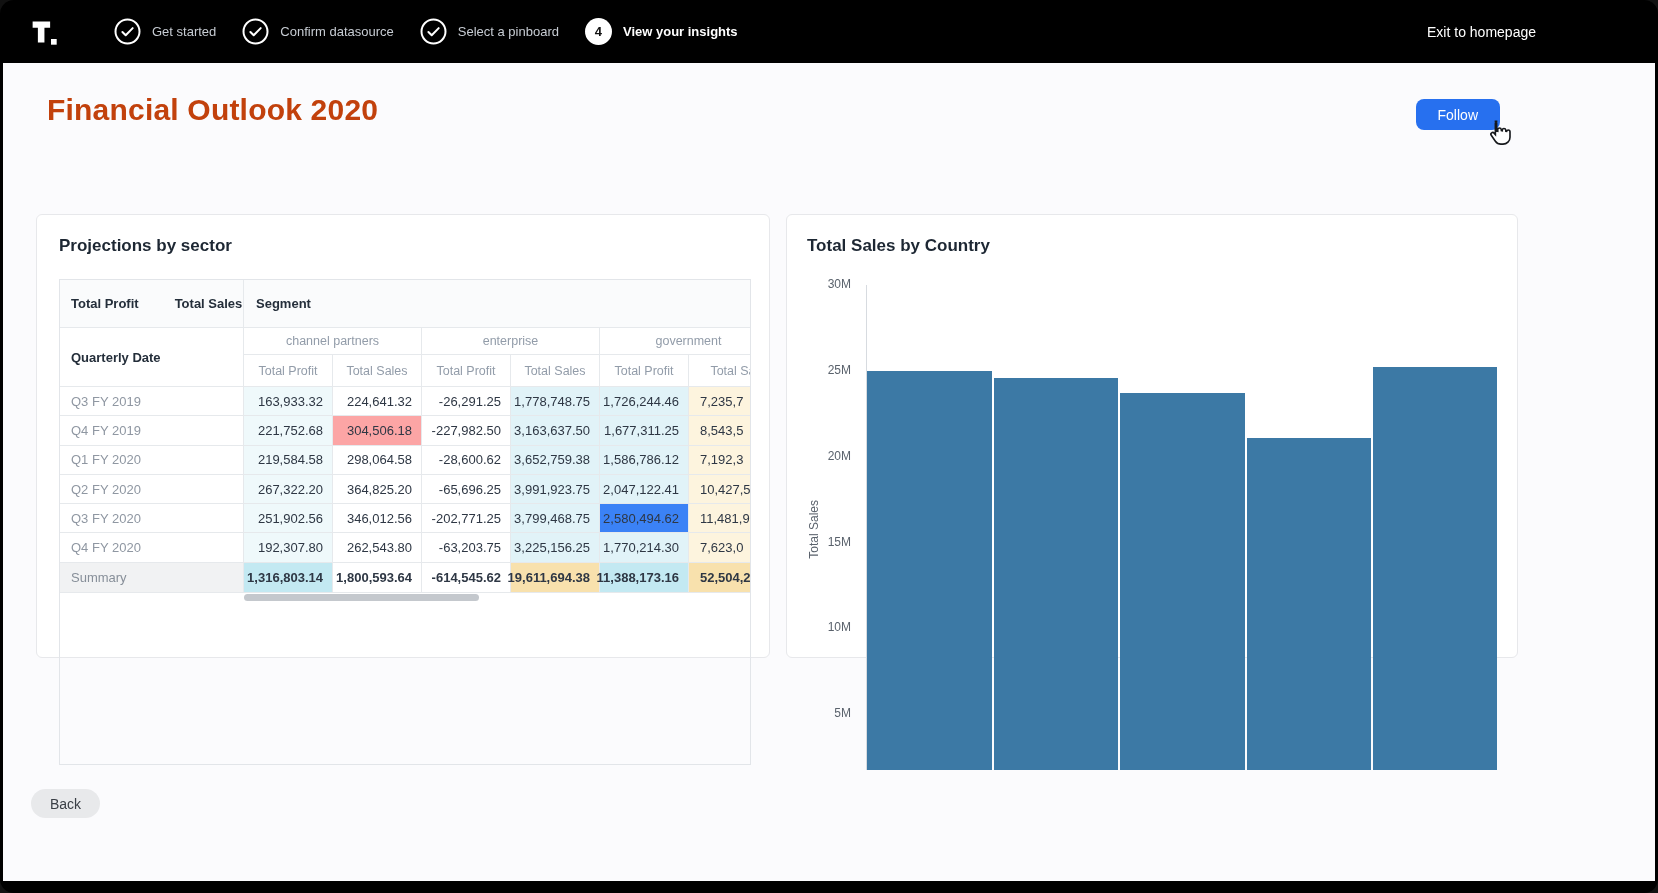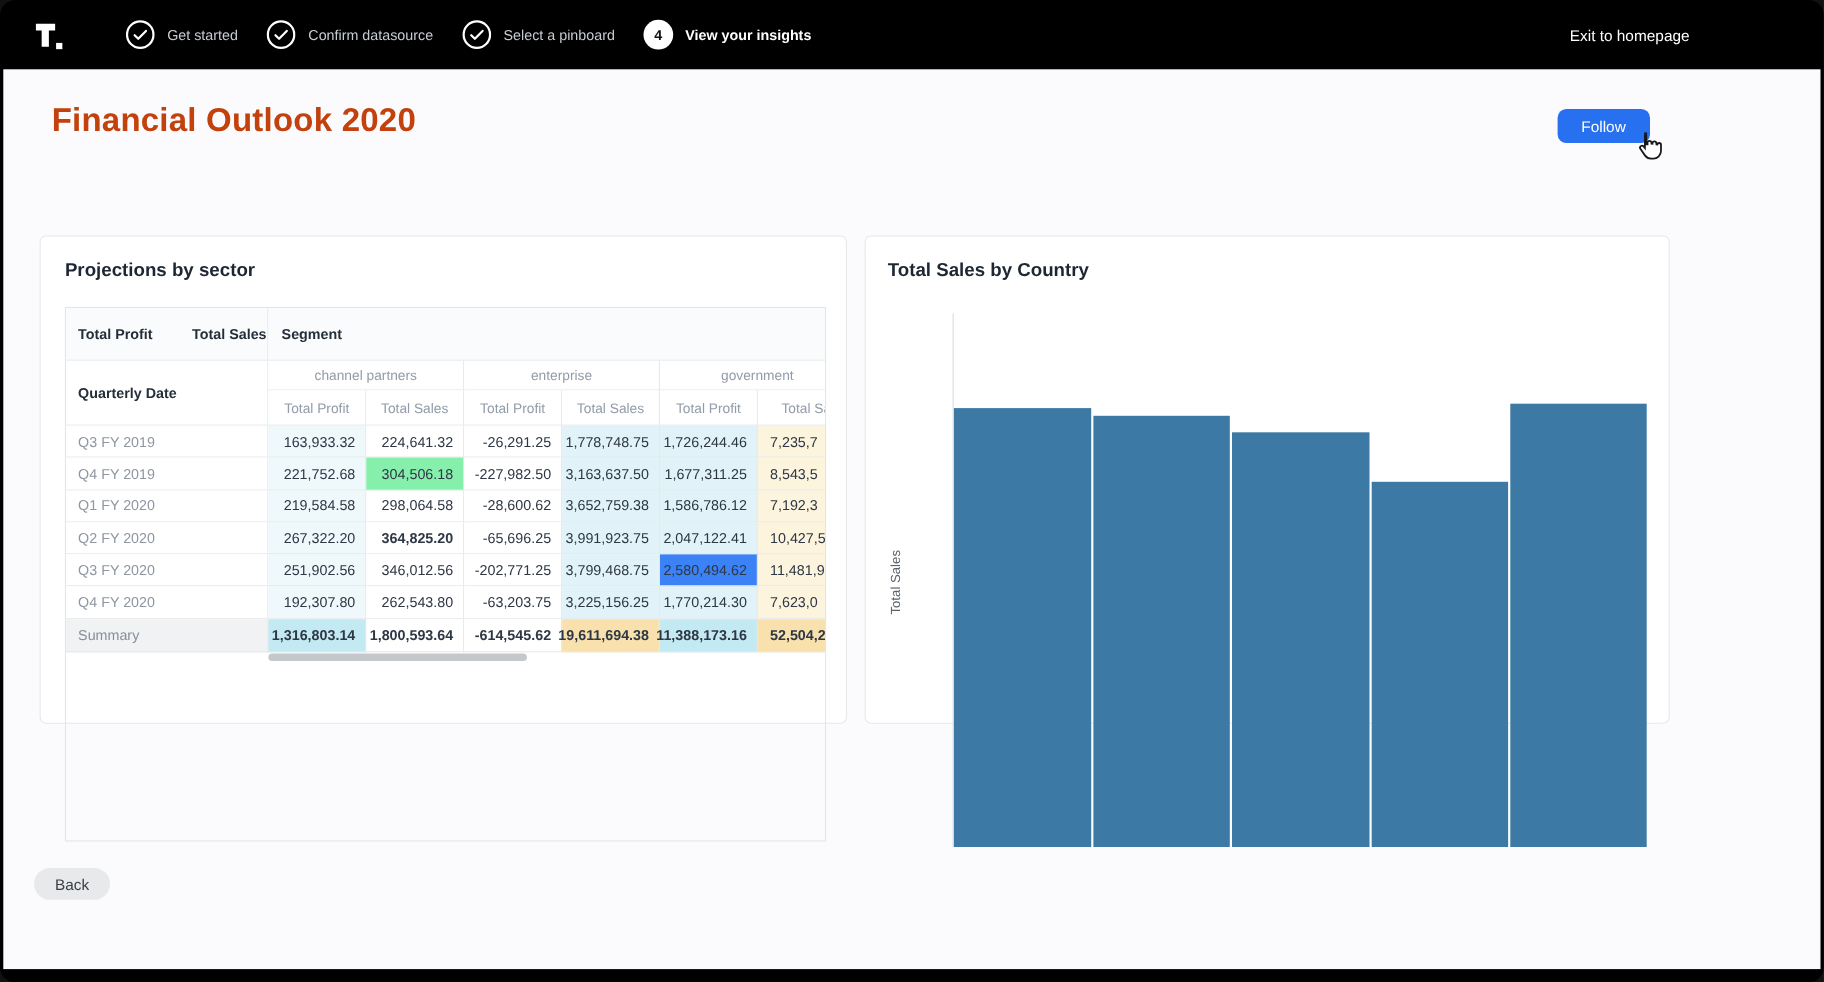--- a/index.html
+++ b/index.html
@@ -143,35 +143,35 @@
 
         <div class="pcell prowlabel" style="grid-area: 4 / 1;">Q3 FY 2019</div>
             <div class="pcell pval" style="grid-area: 4 / 2; background: rgb(239, 249, 251);">163,933.32</div>
             <div class="pcell pval" style="grid-area: 4 / 3; background: rgb(255, 255, 255); padding-left: 44px;">224,641.32</div>
             <div class="pcell pval" style="grid-area: 4 / 4; background: rgb(255, 255, 255);">-26,291.25</div>
             <div class="pcell pval" style="grid-area: 4 / 5; background: rgb(225, 243, 248);">1,778,748.75</div>
             <div class="pcell pval" style="grid-area: 4 / 6; background: rgb(225, 243, 248);">1,726,244.46</div>
             <div class="pcell pval clipped" style="grid-area: 4 / 7; background: rgb(253, 244, 222);">7,235,7</div>
             <div class="pcell prowlabel" style="grid-area: 5 / 1;">Q4 FY 2019</div>
             <div class="pcell pval" style="grid-area: 5 / 2; background: rgb(239, 249, 251);">221,752.68</div>
-            <div class="pcell pval" style="grid-area: 5 / 3; background: #86efac;">304,506.18</div>
+            <div class="pcell pval" style="grid-area: 5 / 3; background: #fca5a5;">304,506.18</div>
             <div class="pcell pval" style="grid-area: 5 / 4; background: rgb(255, 255, 255);">-227,982.50</div>
             <div class="pcell pval" style="grid-area: 5 / 5; background: rgb(225, 243, 248);">3,163,637.50</div>
             <div class="pcell pval" style="grid-area: 5 / 6; background: rgb(225, 243, 248);">1,677,311.25</div>
             <div class="pcell pval clipped" style="grid-area: 5 / 7; background: rgb(253, 244, 222);">8,543,5</div>
             <div class="pcell prowlabel" style="grid-area: 6 / 1;">Q1 FY 2020</div>
             <div class="pcell pval" style="grid-area: 6 / 2; background: rgb(239, 249, 251);">219,584.58</div>
             <div class="pcell pval" style="grid-area: 6 / 3; background: rgb(255, 255, 255);">298,064.58</div>
             <div class="pcell pval" style="grid-area: 6 / 4; background: rgb(255, 255, 255);">-28,600.62</div>
             <div class="pcell pval" style="grid-area: 6 / 5; background: rgb(225, 243, 248);">3,652,759.38</div>
             <div class="pcell pval" style="grid-area: 6 / 6; background: rgb(225, 243, 248);">1,586,786.12</div>
             <div class="pcell pval clipped" style="grid-area: 6 / 7; background: rgb(253, 244, 222);">7,192,3</div>
             <div class="pcell prowlabel" style="grid-area: 7 / 1;">Q2 FY 2020</div>
             <div class="pcell pval" style="grid-area: 7 / 2; background: rgb(239, 249, 251);">267,322.20</div>
-            <div class="pcell pval" style="grid-area: 7 / 3; background: rgb(255, 255, 255); font-weight: bold;">364,825.20</div>
+            <div class="pcell pval" style="grid-area: 7 / 3; background: rgb(255, 255, 255);">364,825.20</div>
             <div class="pcell pval" style="grid-area: 7 / 4; background: rgb(255, 255, 255);">-65,696.25</div>
             <div class="pcell pval" style="grid-area: 7 / 5; background: rgb(225, 243, 248);">3,991,923.75</div>
             <div class="pcell pval" style="grid-area: 7 / 6; background: rgb(225, 243, 248);">2,047,122.41</div>
             <div class="pcell pval clipped" style="grid-area: 7 / 7; background: rgb(253, 244, 222);">10,427,5</div>
             <div class="pcell prowlabel" style="grid-area: 8 / 1;">Q3 FY 2020</div>
             <div class="pcell pval" style="grid-area: 8 / 2; background: rgb(239, 249, 251);">251,902.56</div>
             <div class="pcell pval" style="grid-area: 8 / 3; background: rgb(255, 255, 255);">346,012.56</div>
             <div class="pcell pval" style="grid-area: 8 / 4; background: rgb(255, 255, 255);">-202,771.25</div>
             <div class="pcell pval" style="grid-area: 8 / 5; background: rgb(225, 243, 248);">3,799,468.75</div>
             <div class="pcell pval" style="grid-area: 8 / 6; background: #3b82f6;">2,580,494.62</div>
@@ -190,20 +190,28 @@
             <div class="pcell pval summary-val" style="grid-area: 10 / 5; background: rgb(248, 225, 173);">19,611,694.38</div>
             <div class="pcell pval summary-val" style="grid-area: 10 / 6; background: rgb(195, 233, 242);">11,388,173.16</div>
             <div class="pcell pval summary-val clipped" style="grid-area: 10 / 7; background: rgb(248, 225, 173);">52,504,2</div>
           </div>
         <div class="hscrollbar"></div>
       </div>
     </div>
 
     <div class="card card-right">
       <div class="card-title">Total Sales by Country</div>
+      <div class="yticks">
+          <div class="ytick" style="top: 62px;">30M</div>
+          <div class="ytick" style="top: 147.8px;">25M</div>
+          <div class="ytick" style="top: 233.7px;">20M</div>
+          <div class="ytick" style="top: 319.5px;">15M</div>
+          <div class="ytick" style="top: 405.3px;">10M</div>
+          <div class="ytick" style="top: 491.2px;">5M</div>
+        </div>
       <div class="yaxis-title">Total Sales</div>
       <div class="plot">
           <div class="bar" style="left: 0px; width: 124.6px; top: 85.8px; background: rgb(60, 121, 165);"></div>
           <div class="bar" style="left: 126.6px; width: 124.6px; top: 92.7px; background: rgb(60, 121, 165);"></div>
           <div class="bar" style="left: 253.2px; width: 124.6px; top: 108.1px; background: rgb(60, 121, 165);"></div>
           <div class="bar" style="left: 379.8px; width: 124.6px; top: 152.8px; background: rgb(60, 121, 165);"></div>
           <div class="bar" style="left: 506.4px; width: 124.6px; top: 82.4px; background: rgb(60, 121, 165);"></div>
         </div>
     </div>
 

